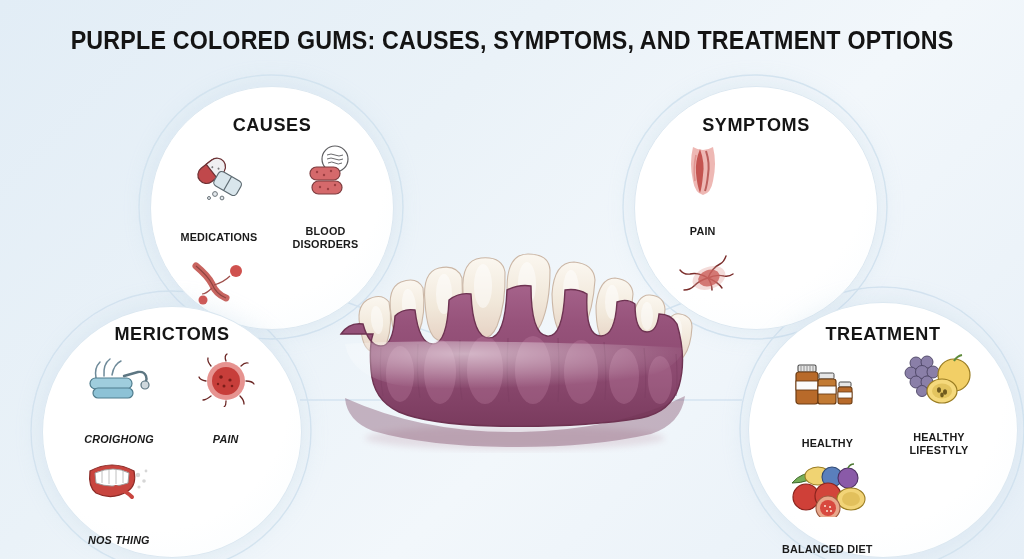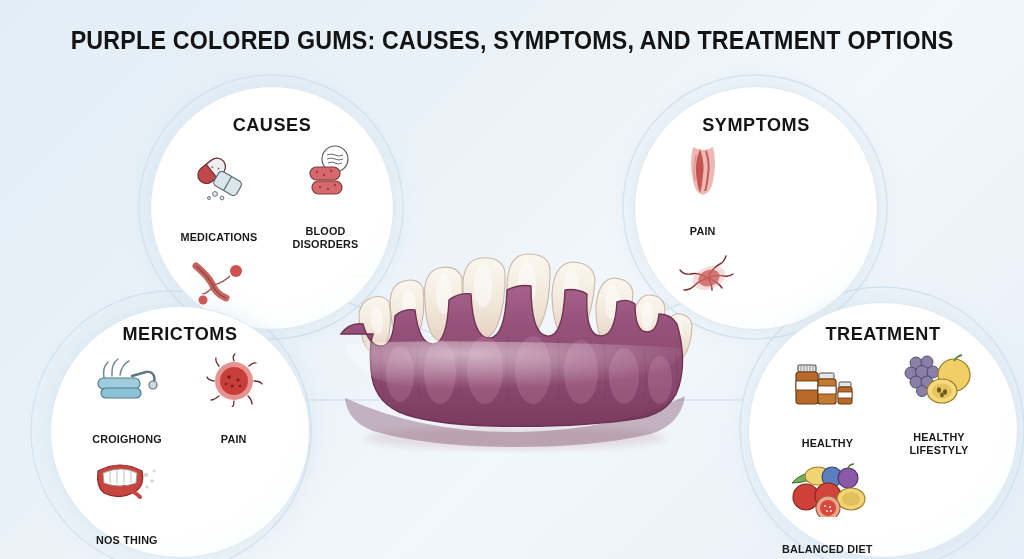--- a/index.html
+++ b/index.html
@@ -45,21 +45,21 @@
   
   .bubble {
     position: absolute;
     border-radius: 50%;
     background: radial-gradient(circle at 42% 34%, #ffffff 0%, #ffffff 62%, #fbfdfe 82%, #f4f9fc 100%);
     border: 1.5px solid #dce8f1;
     box-shadow: 0 0 26px rgba(180, 205, 225, .30);
   }
   .bubble-causes    { left: 150px; top: 86px;  width: 242px; height: 242px; }
   .bubble-symptoms  { left: 634px; top: 86px;  width: 242px; height: 242px; }
-  .bubble-merictoms { left: 50px;  top: 306px; width: 258px; height: 250px; }
+  .bubble-merictoms { left: 42px;  top: 306px; width: 258px; height: 250px; }
   .bubble-treatment { left: 748px; top: 302px; width: 268px; height: 254px; }
 
   .sect-title {
     position: absolute;
     width: 100%;
     text-align: center;
     font-family: "Liberation Sans Narrow", "Liberation Sans", sans-serif;
     font-size: 19px;
     font-weight: bold;
     color: #151515;
@@ -73,21 +73,21 @@
 
   
   .items {
     position: absolute;
     left: 0; right: 0;
     display: grid;
     grid-template-columns: 1fr 1fr;
   }
   .bubble-causes    .items { top: 56px;  padding: 0 14px; row-gap: 4px; }
   .bubble-symptoms  .items { top: 56px;  padding: 0 14px; row-gap: 4px; }
-  .bubble-merictoms .items { top: 44px;  padding: 0 22px; row-gap: 6px; }
+  .bubble-merictoms .items { top: 44px;  padding: 0 22px; row-gap: 6px; font-style: italic; }
   .bubble-treatment .items { top: 46px;  padding: 0 22px; row-gap: 4px; }
 
   .item {
     display: flex;
     flex-direction: column;
     align-items: center;
     justify-content: center;
     gap: 20px;
   }
   .item .glyph {

